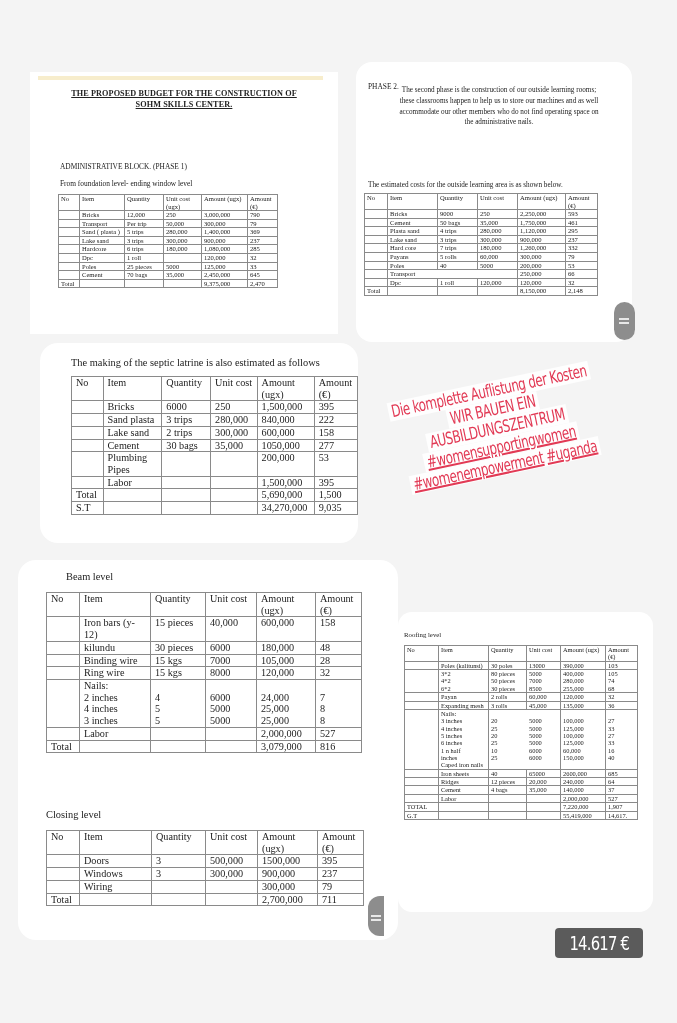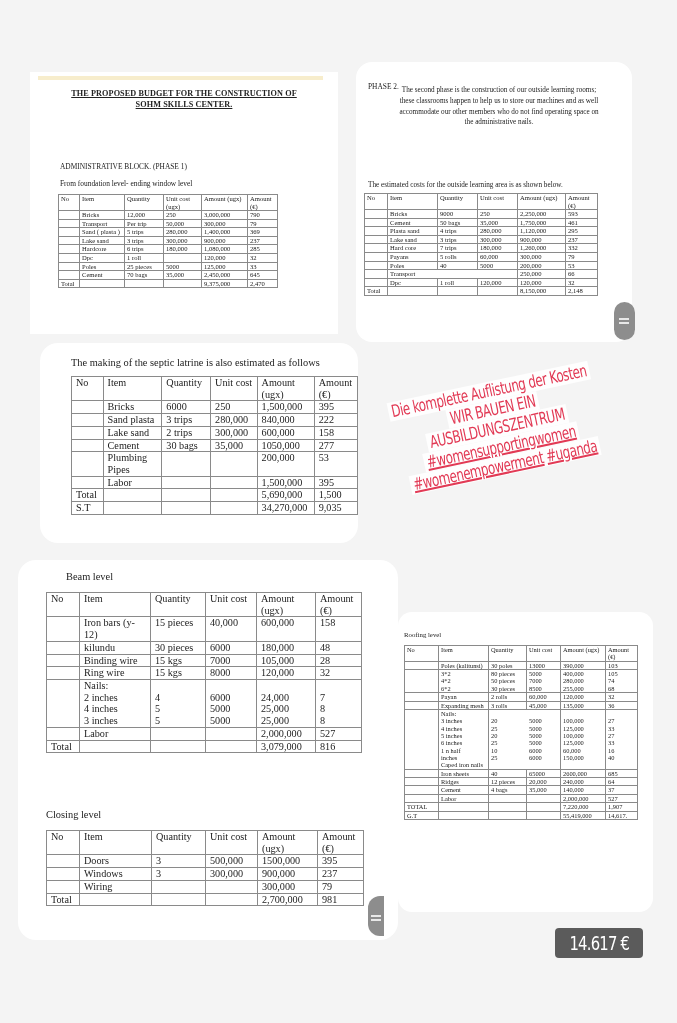--- a/index.html
+++ b/index.html
@@ -491,21 +491,21 @@
           <td></td>
           <td>300,000</td>
           <td>79</td>
         </tr>
     <tr>
           <td>Total</td>
           <td></td>
           <td></td>
           <td></td>
           <td>2,700,000</td>
-          <td>981</td>
+          <td>711</td>
         </tr>
   </tbody>
     </table>
 </div>
 
 <div class="card" id="c5">
   <div class="h-roof doc-text">Roofing level</div>
   <table class="bt" id="t6">
     <tbody>
         <tr>

